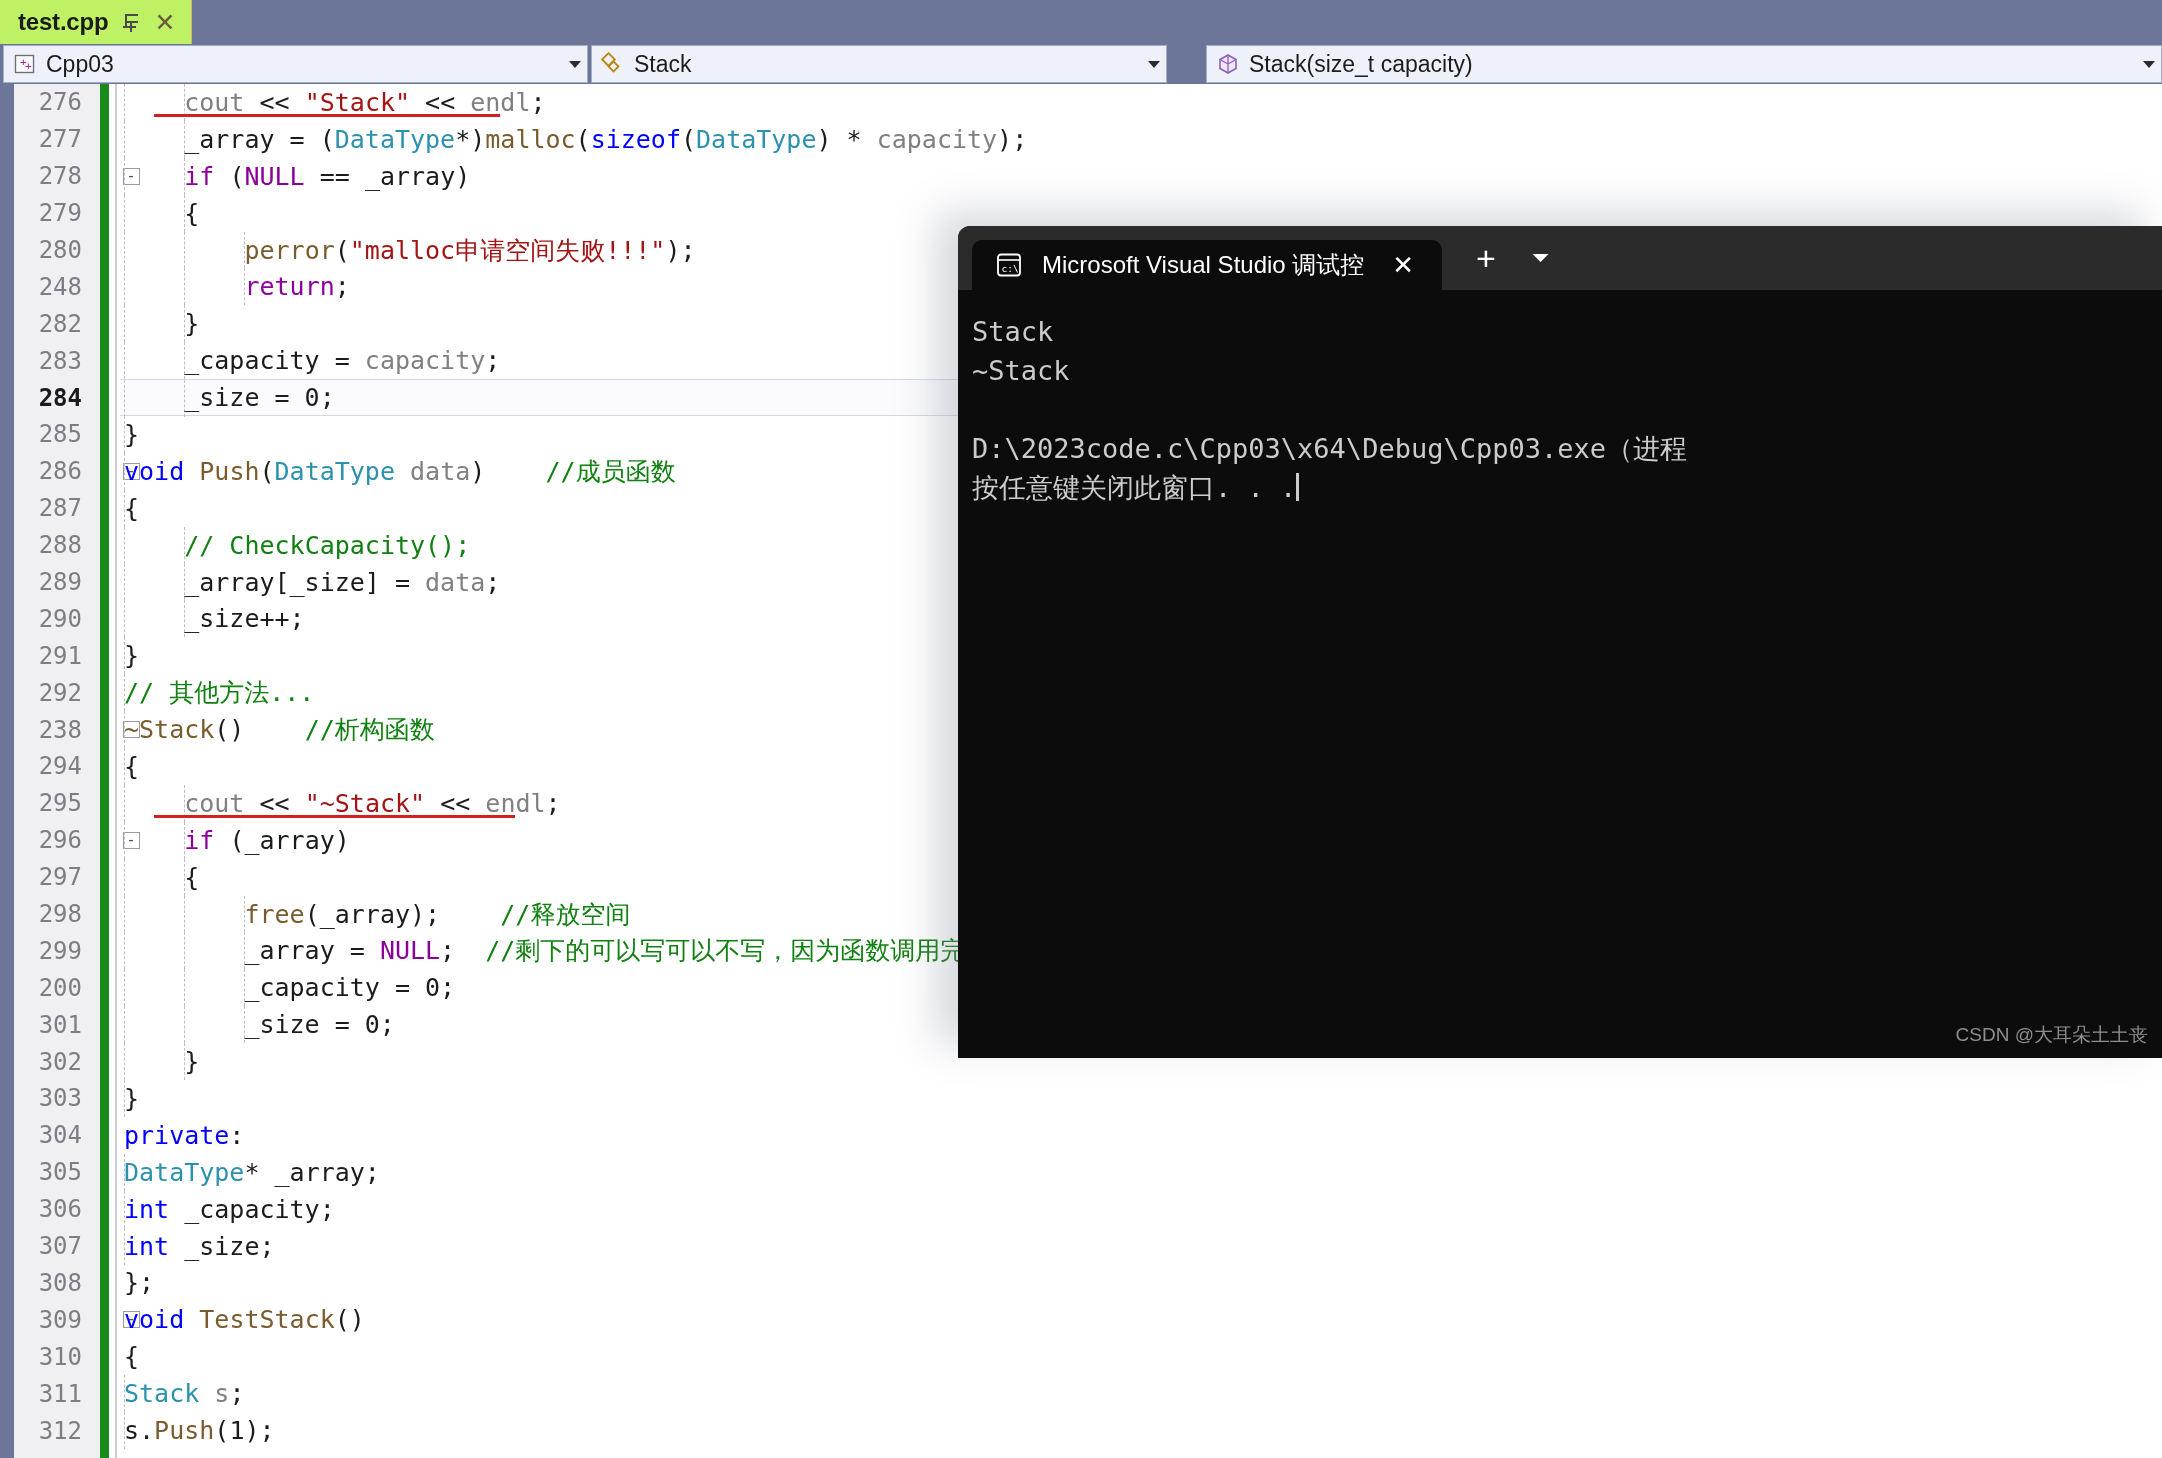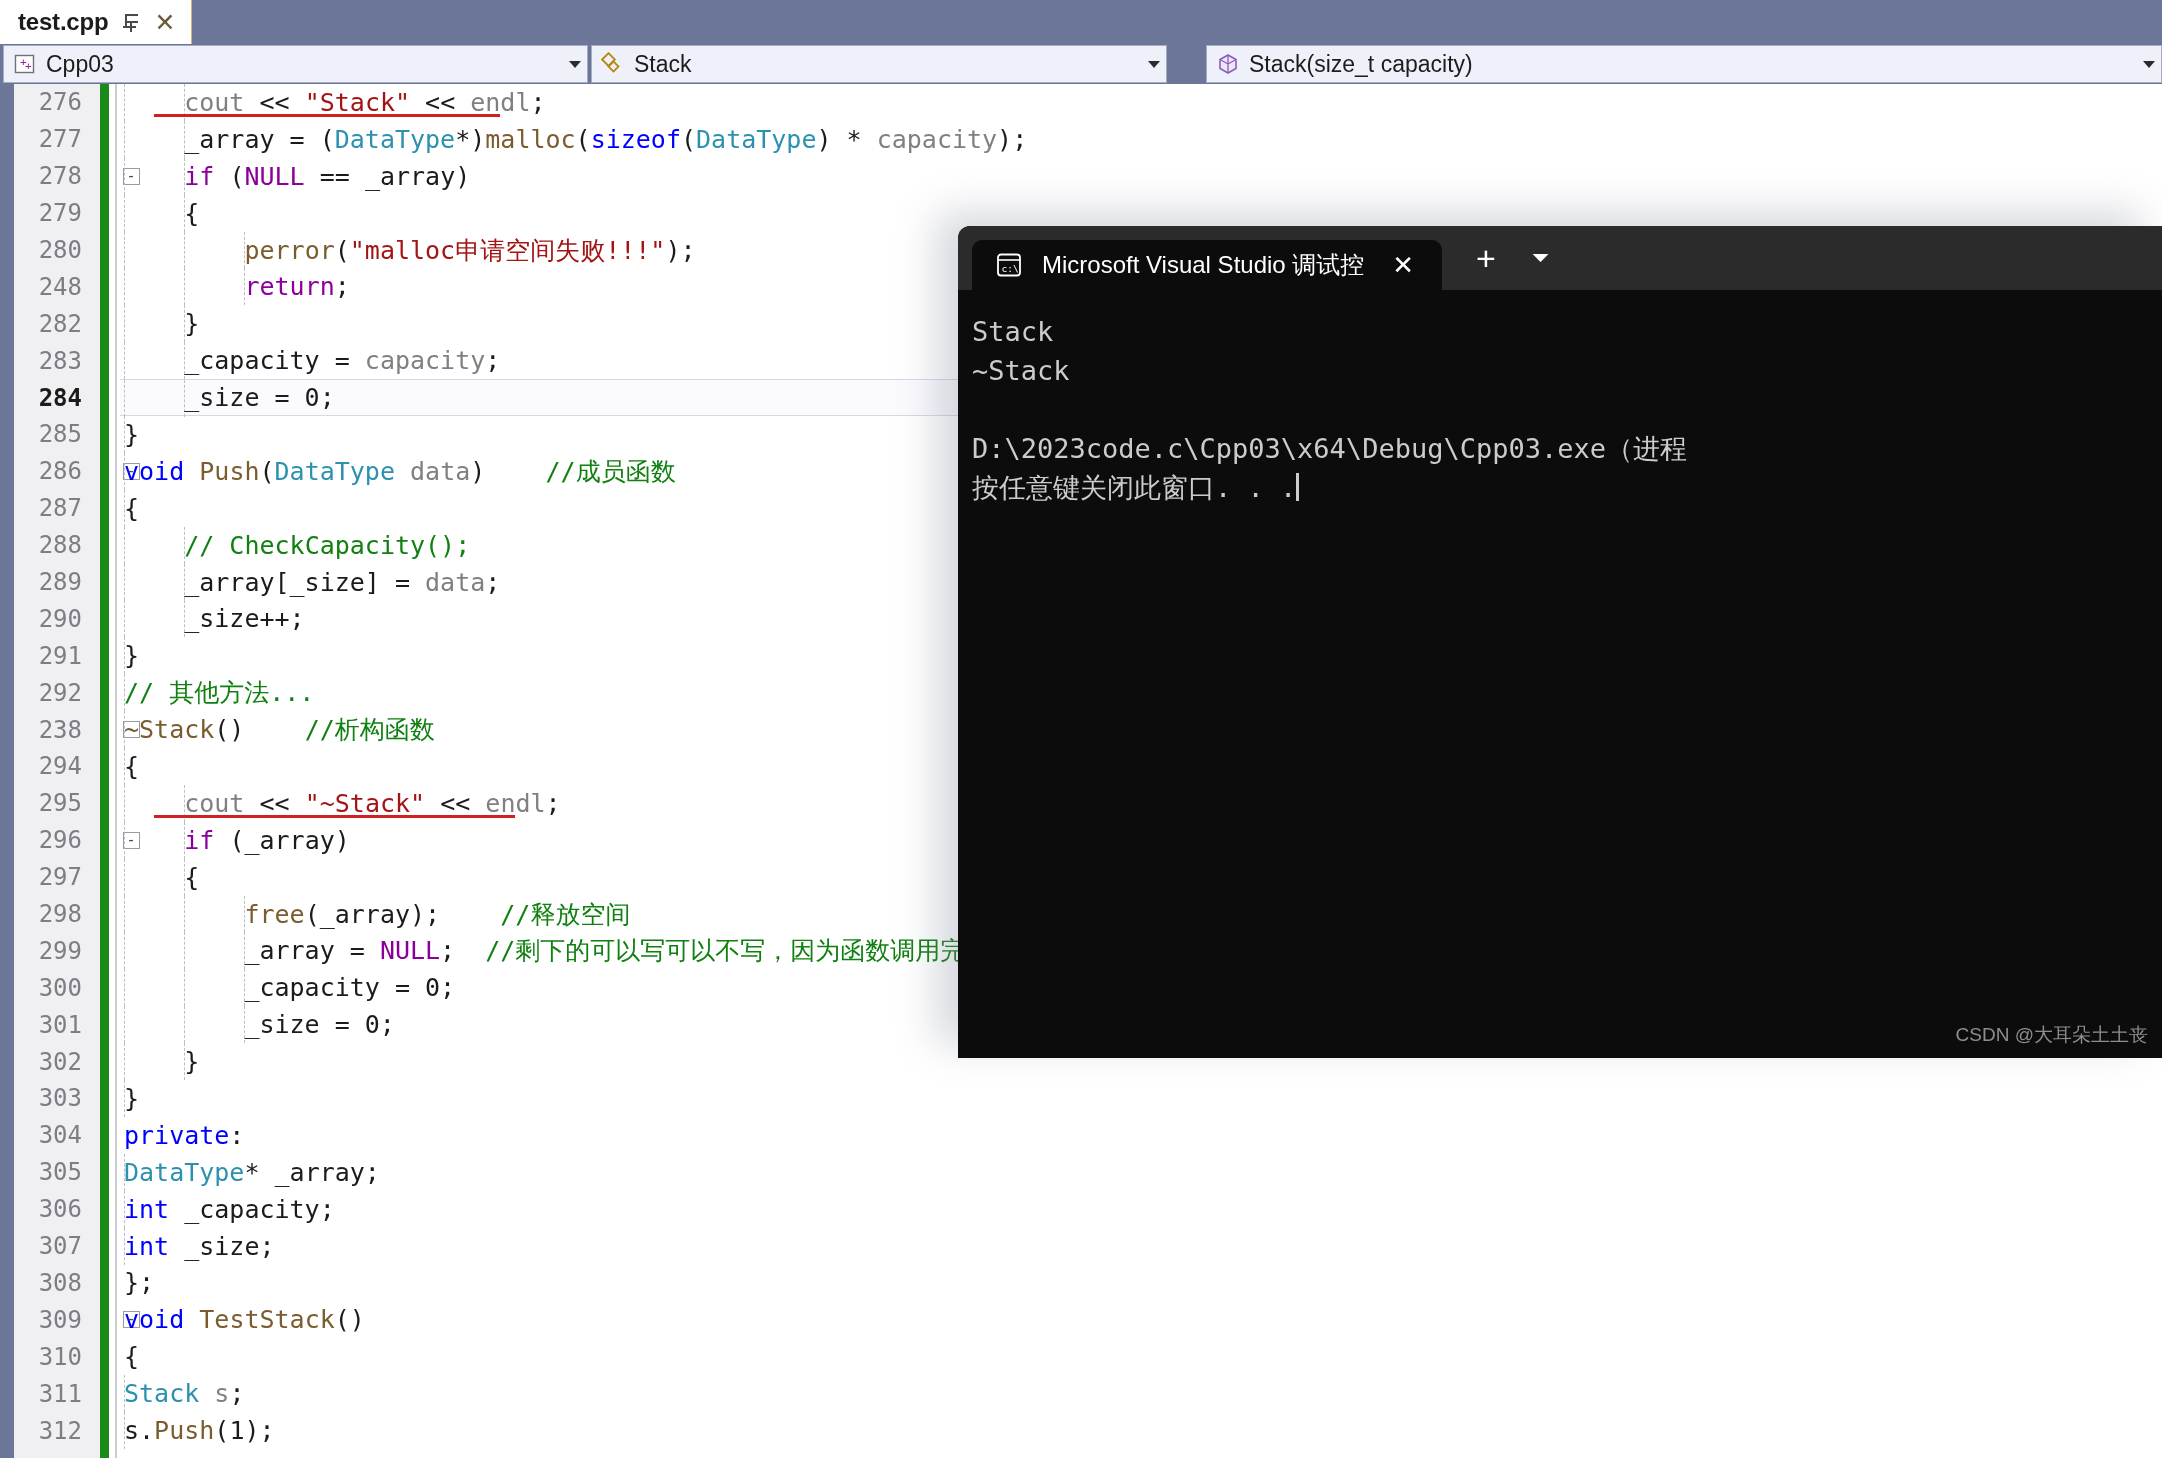--- a/index.html
+++ b/index.html
@@ -11,21 +11,21 @@
   }
   #app { position: relative; width: 2162px; height: 1458px; background:#fff; }
 
   
   .tabstrip {
     position: absolute; left:0; top:0; width:2162px; height:44px;
     background:#6b7699;
   }
   .tab {
     position: absolute; left:0; top:0; height:44px;
-    background:#ffffff;
+    background:#bef264;
     display:flex; align-items:center; gap:14px;
     padding: 0 16px 0 18px;
     border-right: 1px solid #d9b172;
   }
   .tab-title {
     font-size: 24px; font-weight: bold; color:#1b1b1b;
     font-family:"Liberation Sans", sans-serif; letter-spacing: -0.2px;
   }
   .tab-pin { width:18px; height:20px; position:relative; }
   .tab-pin::before{
@@ -267,21 +267,21 @@
         <div class="row"><div class="lineno">290</div><div class="codecell"><div class="indentguide" style="left: 4px;"></div><div class="indentguide" style="left: 64.16px;"></div><span class="codetext"><span class="op">    _size++;</span></span></div></div>
         <div class="row"><div class="lineno">291</div><div class="codecell"><div class="indentguide" style="left: 4px;"></div><span class="codetext"><span class="op">}</span></span></div></div>
         <div class="row"><div class="lineno">292</div><div class="codecell"><div class="indentguide" style="left: 4px;"></div><span class="codetext"><span class="c">// 其他方法...</span></span></div></div>
         <div class="row"><div class="lineno">238</div><div class="fold"><div class="fold-box">-</div></div><div class="codecell"><div class="indentguide" style="left: 4px;"></div><span class="codetext"><span class="f">~Stack</span><span class="op">()    </span><span class="c">//析构函数</span></span></div></div>
         <div class="row"><div class="lineno">294</div><div class="codecell"><div class="indentguide" style="left: 4px;"></div><span class="codetext"><span class="op">{</span></span></div></div>
         <div class="row"><div class="lineno">295</div><div class="codecell"><div class="indentguide" style="left: 4px;"></div><div class="indentguide" style="left: 64.16px;"></div><span class="codetext"><span class="op">    </span><span class="v">cout</span><span class="op"> </span><span class="op">&lt;&lt;</span><span class="op"> </span><span class="s">"~Stack"</span><span class="op"> </span><span class="op">&lt;&lt;</span><span class="op"> </span><span class="v">endl</span><span class="op">;</span></span><div class="underline-red" style="left: 34.08px; width: 360.96px; top: 30px;"></div></div></div>
         <div class="row"><div class="lineno">296</div><div class="fold"><div class="fold-box">-</div></div><div class="codecell"><div class="indentguide" style="left: 4px;"></div><div class="indentguide" style="left: 64.16px;"></div><span class="codetext"><span class="op">    </span><span class="kp">if</span><span class="op"> (_array)</span></span></div></div>
         <div class="row"><div class="lineno">297</div><div class="codecell"><div class="indentguide" style="left: 4px;"></div><div class="indentguide" style="left: 64.16px;"></div><span class="codetext"><span class="op">    {</span></span></div></div>
         <div class="row"><div class="lineno">298</div><div class="codecell"><div class="indentguide" style="left: 4px;"></div><div class="indentguide" style="left: 64.16px;"></div><div class="indentguide" style="left: 124.32px;"></div><span class="codetext"><span class="op">        </span><span class="f">free</span><span class="op">(_array);    </span><span class="c">//释放空间</span></span></div></div>
         <div class="row"><div class="lineno">299</div><div class="codecell"><div class="indentguide" style="left: 4px;"></div><div class="indentguide" style="left: 64.16px;"></div><div class="indentguide" style="left: 124.32px;"></div><span class="codetext"><span class="op">        _array = </span><span class="kp">NULL</span><span class="op">;  </span><span class="c">//剩下的可以写可以不写，因为函数调用完成会自动回</span></span></div></div>
-        <div class="row"><div class="lineno">300</div><div class="codecell"><div class="indentguide" style="left: 4px;"></div><div class="indentguide" style="left: 64.16px;"></div><div class="indentguide" style="left: 124.32px;"></div><span class="codetext"><span class="op">        _capacity = 0;</span></span></div></div>
+        <div class="row"><div class="lineno">200</div><div class="codecell"><div class="indentguide" style="left: 4px;"></div><div class="indentguide" style="left: 64.16px;"></div><div class="indentguide" style="left: 124.32px;"></div><span class="codetext"><span class="op">        _capacity = 0;</span></span></div></div>
         <div class="row"><div class="lineno">301</div><div class="codecell"><div class="indentguide" style="left: 4px;"></div><div class="indentguide" style="left: 64.16px;"></div><div class="indentguide" style="left: 124.32px;"></div><span class="codetext"><span class="op">        _size = 0;</span></span></div></div>
         <div class="row"><div class="lineno">302</div><div class="codecell"><div class="indentguide" style="left: 4px;"></div><div class="indentguide" style="left: 64.16px;"></div><span class="codetext"><span class="op">    }</span></span></div></div>
         <div class="row"><div class="lineno">303</div><div class="codecell"><div class="indentguide" style="left: 4px;"></div><span class="codetext"><span class="op">}</span></span></div></div>
         <div class="row"><div class="lineno">304</div><div class="codecell"><span class="codetext"><span class="k">private</span><span class="op">:</span></span></div></div>
         <div class="row"><div class="lineno">305</div><div class="codecell"><div class="indentguide" style="left: 4px;"></div><span class="codetext"><span class="t">DataType</span><span class="op">* _array;</span></span></div></div>
         <div class="row"><div class="lineno">306</div><div class="codecell"><div class="indentguide" style="left: 4px;"></div><span class="codetext"><span class="k">int</span><span class="op"> _capacity;</span></span></div></div>
         <div class="row"><div class="lineno">307</div><div class="codecell"><div class="indentguide" style="left: 4px;"></div><span class="codetext"><span class="k">int</span><span class="op"> _size;</span></span></div></div>
         <div class="row"><div class="lineno">308</div><div class="codecell"><span class="codetext"><span class="op">};</span></span></div></div>
         <div class="row"><div class="lineno">309</div><div class="fold"><div class="fold-box">-</div></div><div class="codecell"><span class="codetext"><span class="k">void</span><span class="op"> </span><span class="f">TestStack</span><span class="op">()</span></span></div></div>
         <div class="row"><div class="lineno">310</div><div class="codecell"><span class="codetext"><span class="op">{</span></span></div></div>

